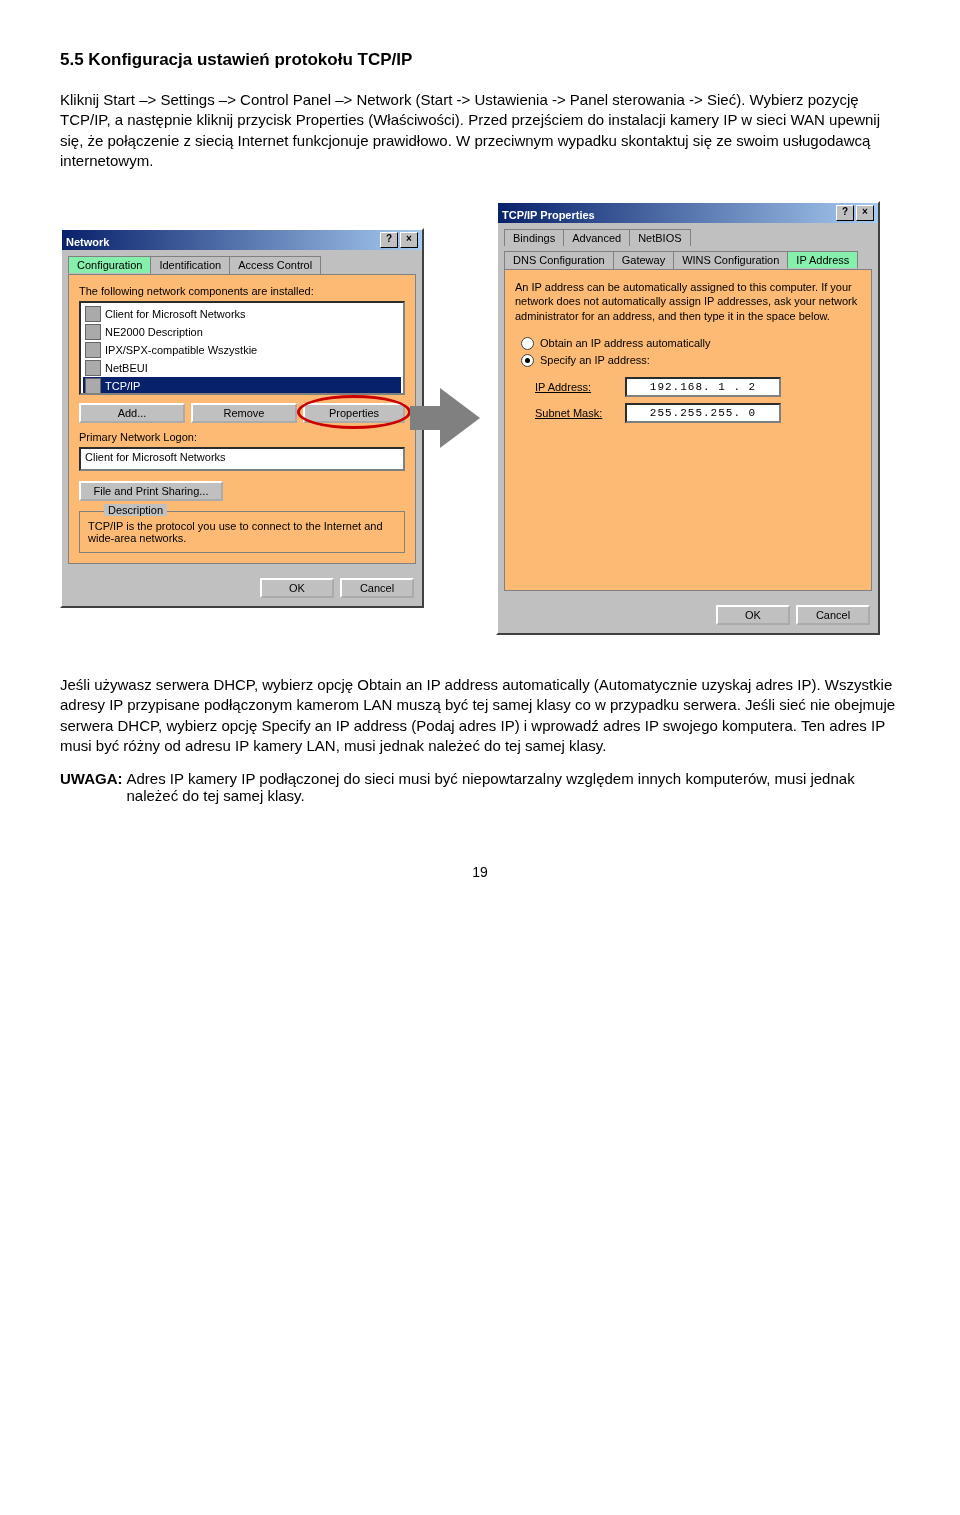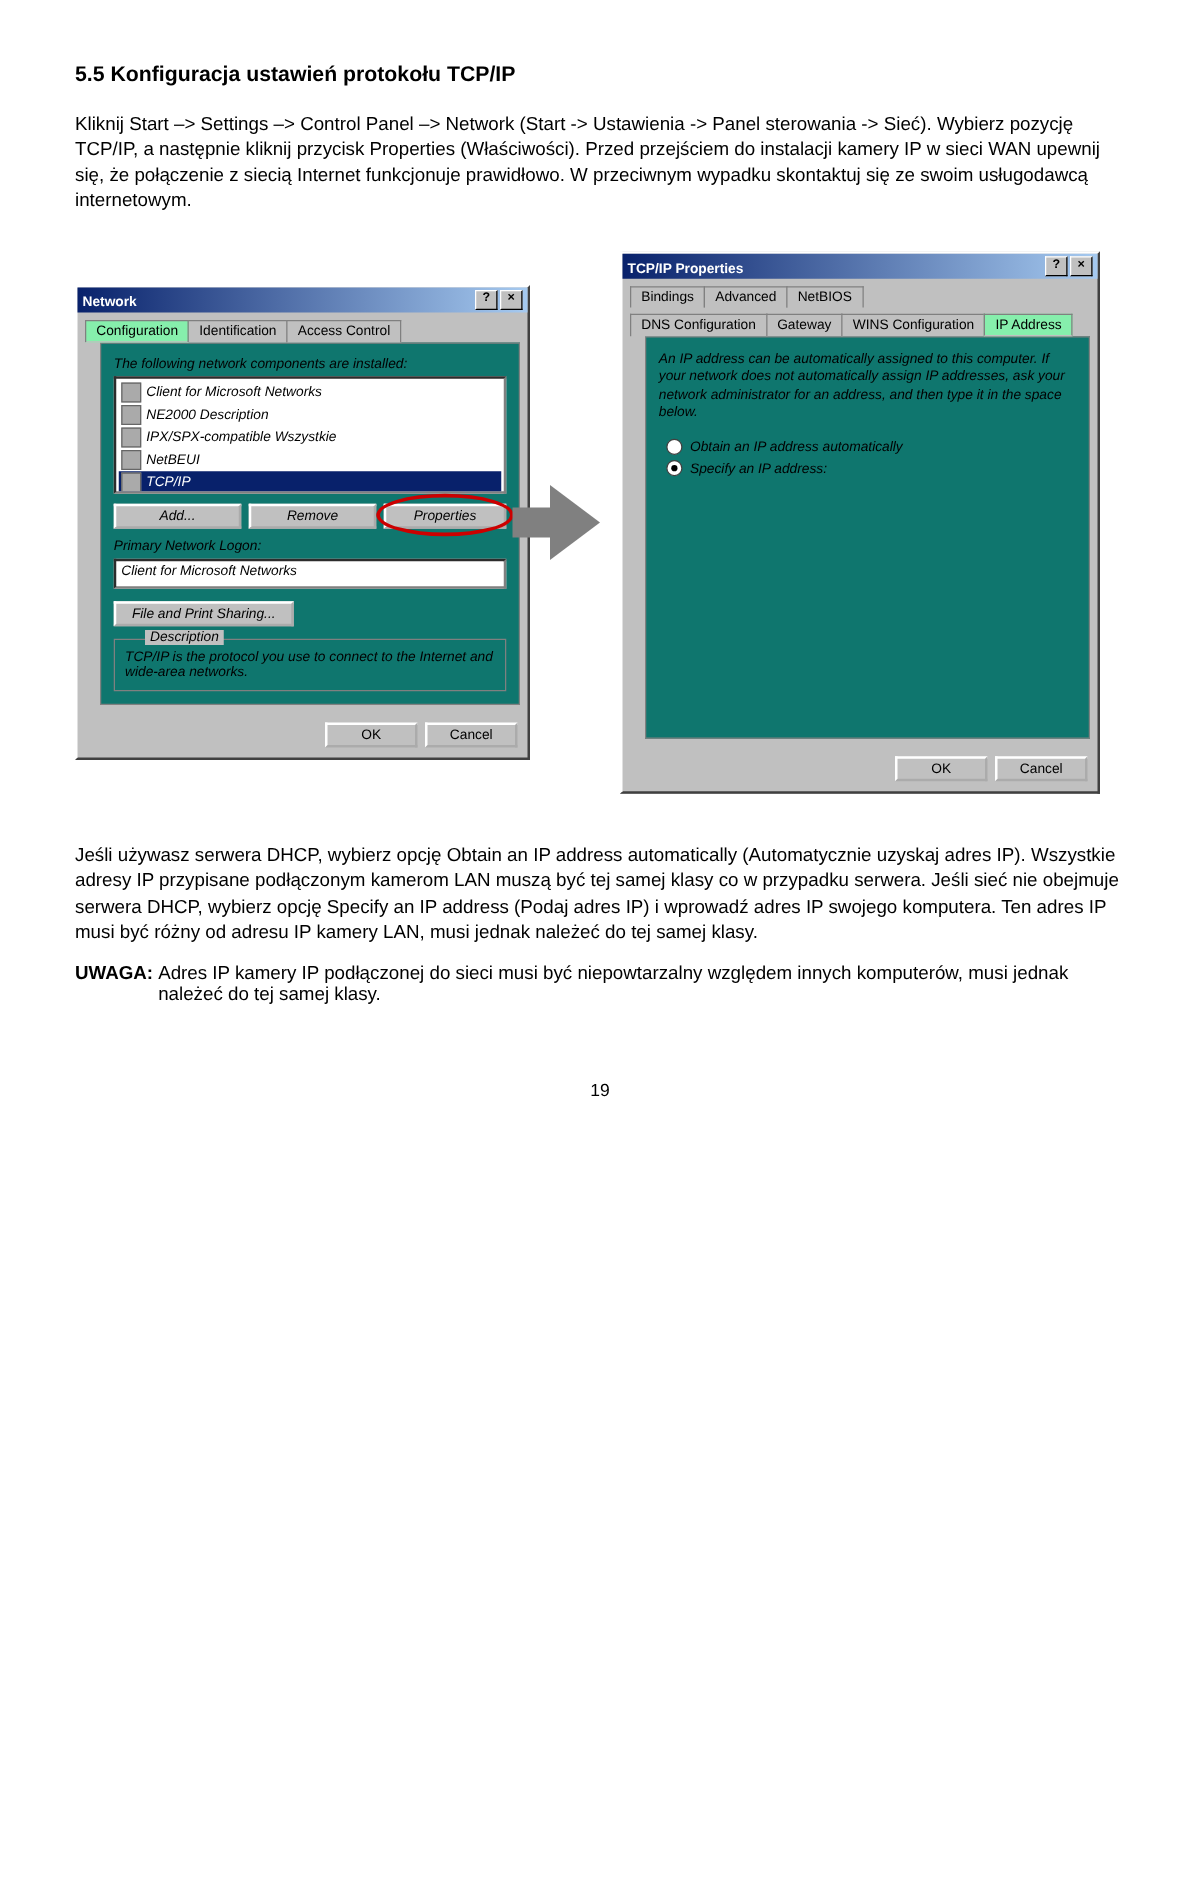--- a/index.html
+++ b/index.html
@@ -51,25 +51,24 @@
     background: #c0c0c0;
     border: 1px solid #808080;
     border-bottom: none;
     padding: 2px 8px;
     font-size: 11px;
     margin-right: -1px;
     position: relative;
   }
   .tab.active { background: #86efac; border-bottom: 1px solid #c0c0c0; z-index: 2; }
   .panel {
-    margin: 0 6px 6px 18px;
+    margin: 0 6px 6px 6px;
     border: 1px solid #808080;
-    background: #0f766e;
+    background: #fdba74;
     padding: 10px;
-    font-style: italic;
   }
   .label { margin-bottom: 4px; display: block; }
   .listbox {
     background: #fff;
     border: 2px inset #808080;
     padding: 2px;
     height: 86px;
     overflow: hidden;
   }
   .listitem { display: flex; align-items: center; gap: 4px; padding: 1px 2px; }
@@ -243,20 +242,30 @@
     <div class="panel" style="min-height:300px;">
       <div class="help-text">An IP address can be automatically assigned to this computer. If your network does not automatically assign IP addresses, ask your network administrator for an address, and then type it in the space below.</div>
       <div class="radio-row">
         <span class="radio"></span>
         <span>Obtain an IP address automatically</span>
       </div>
       <div class="radio-row">
         <span class="radio checked"></span>
         <span>Specify an IP address:</span>
       </div>
+      <div class="ip-fields">
+        <div class="ip-row">
+          <span class="ip-label">IP Address:</span>
+          <span class="ip-box">192.168.  1 .  2</span>
+        </div>
+        <div class="ip-row">
+          <span class="ip-label">Subnet Mask:</span>
+          <span class="ip-box">255.255.255.  0</span>
+        </div>
+      </div>
     </div>
     <div class="dlg-btns">
       <div class="btn">OK</div>
       <div class="btn">Cancel</div>
     </div>
   </div>
 
 </div>
 
 <p>

